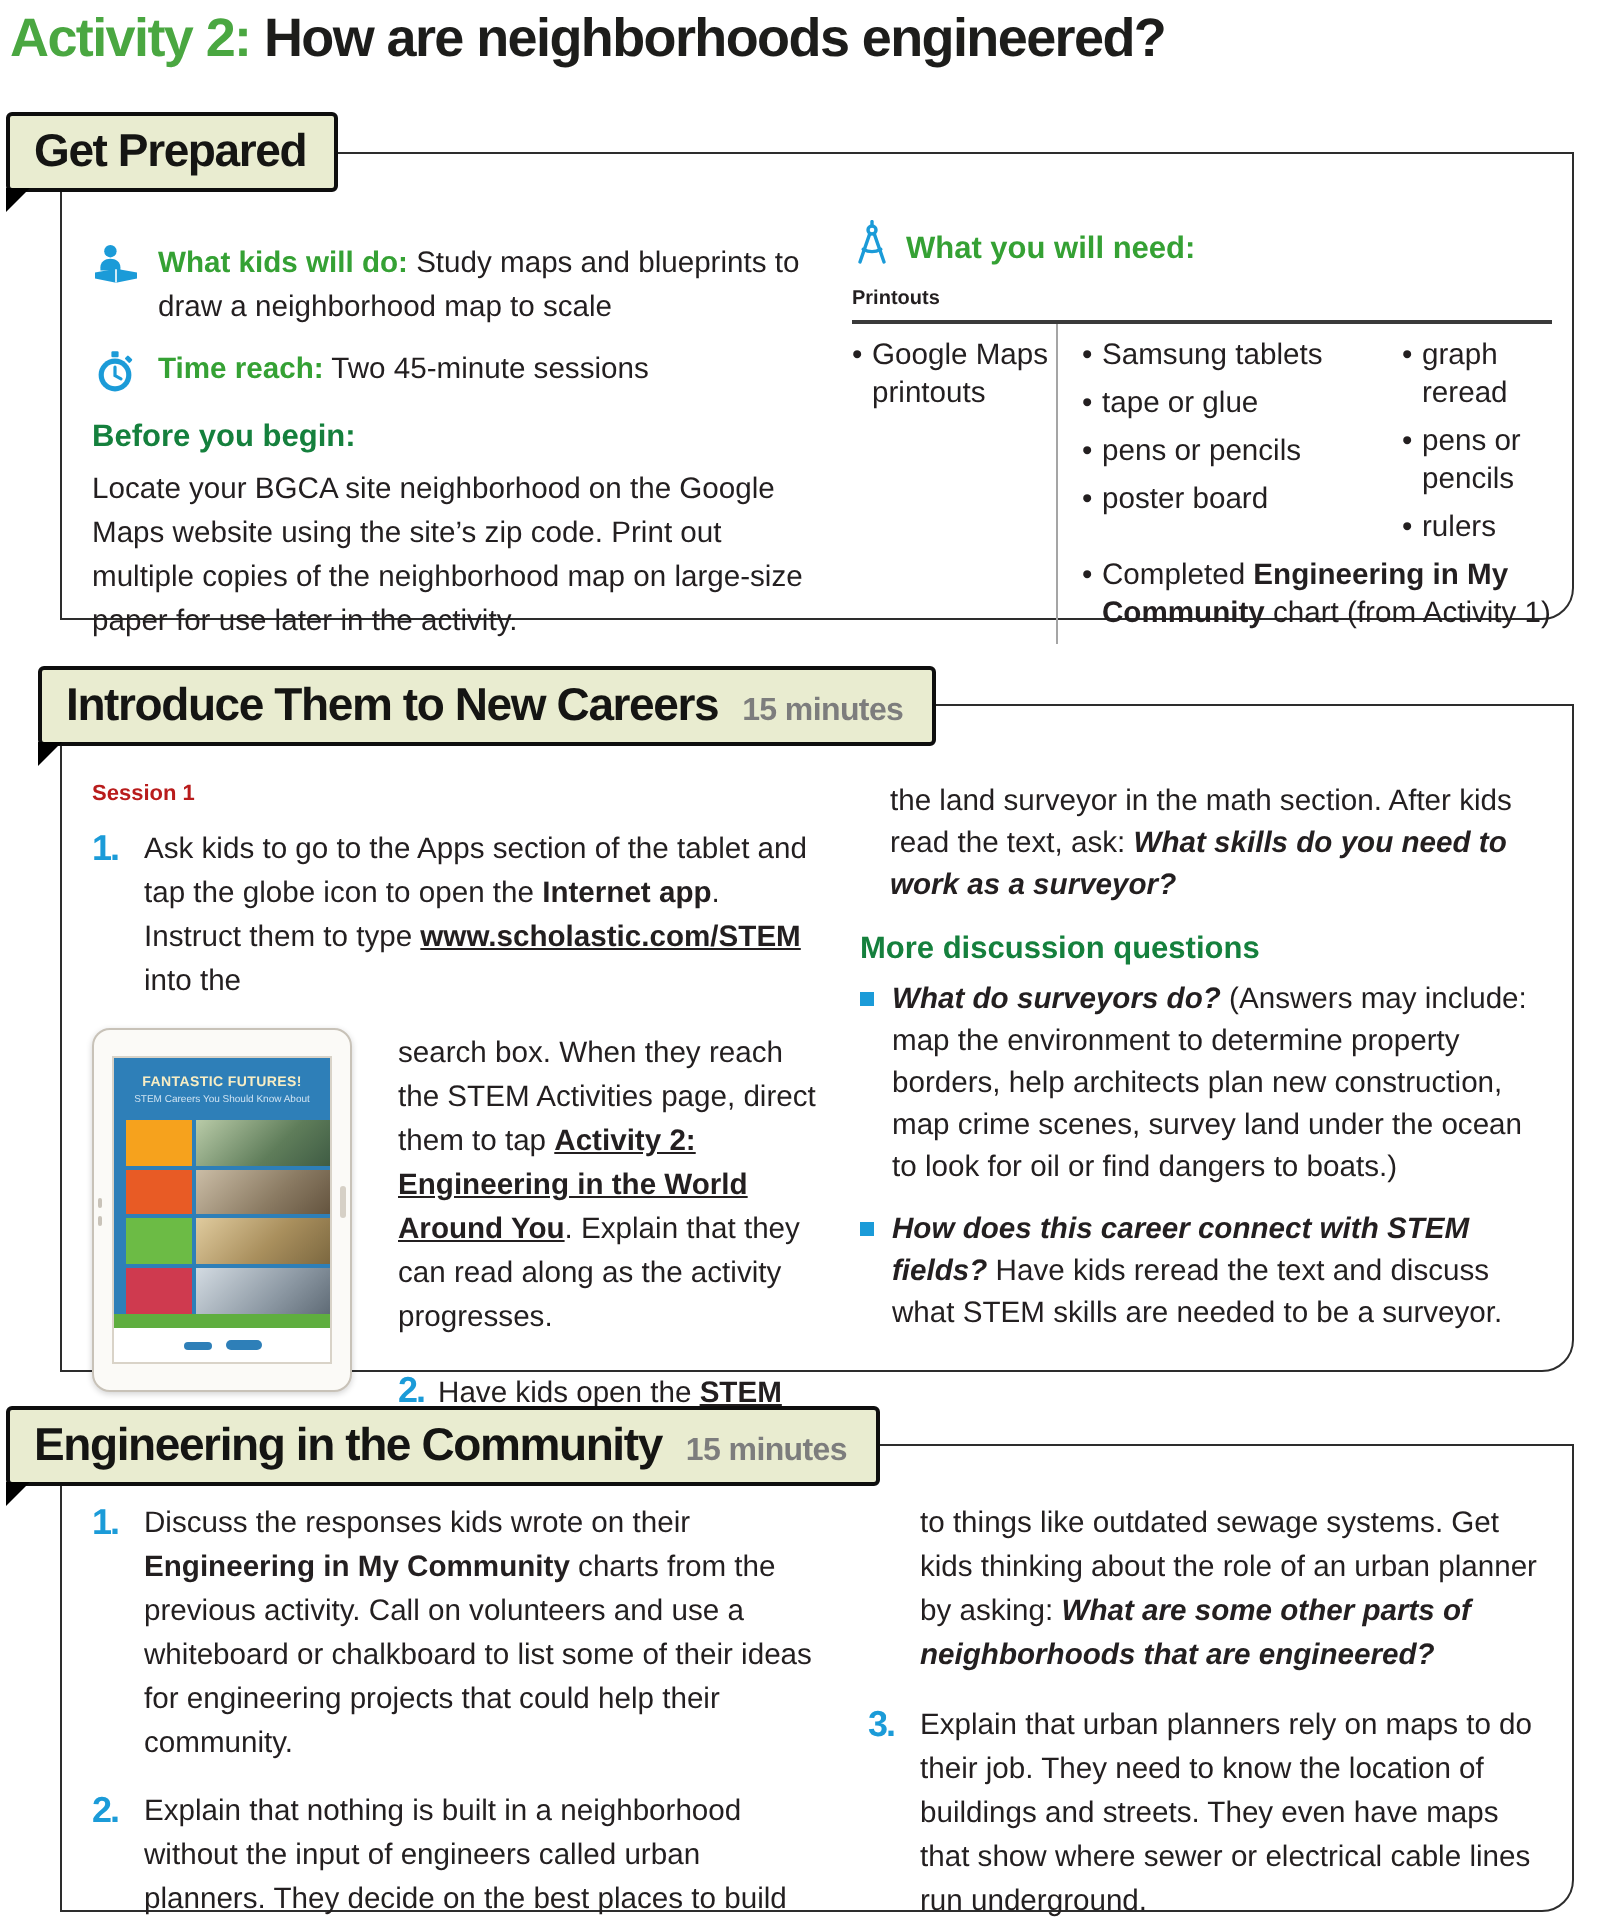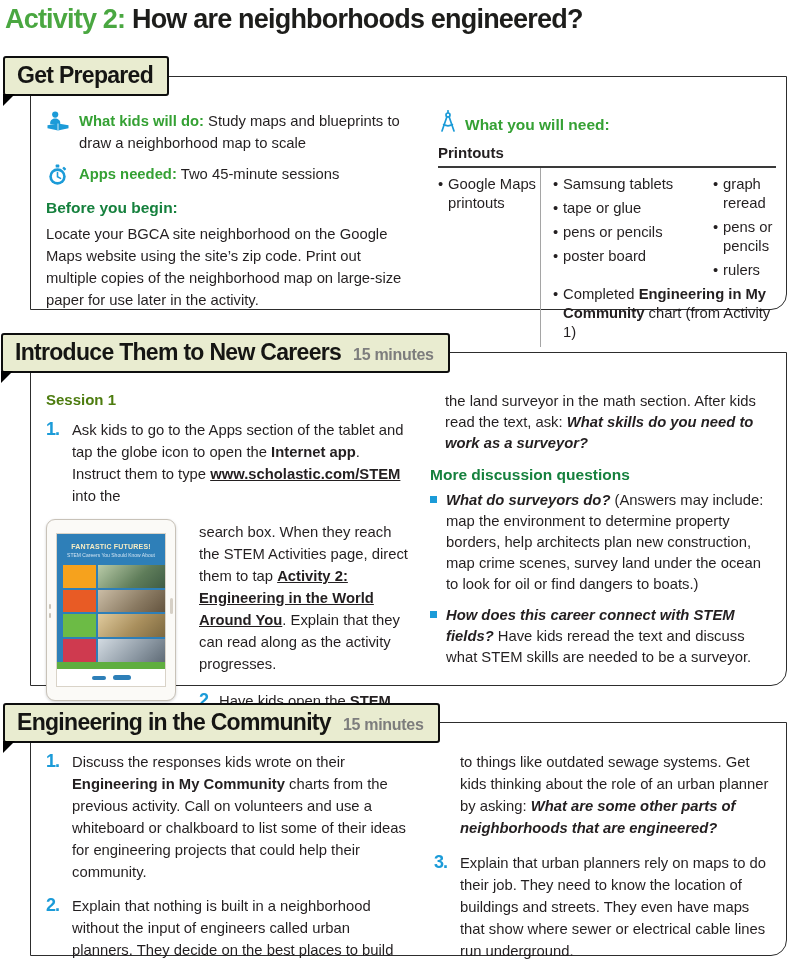--- a/index.html
+++ b/index.html
@@ -17,57 +17,57 @@
   
   .tab{
     position:absolute;z-index:3;background:#e9ecd0;border:2px solid #0e0e0e;border-radius:3px;
     padding:4px 14px 6px 12px;font-size:23px;font-weight:700;letter-spacing:-0.7px;color:#151513;
     white-space:nowrap;line-height:1.15;
   }
   .tab .dur{font-size:16px;font-weight:700;color:#7d7d7d;margin-left:12px;letter-spacing:-0.3px;}
   .fold{position:absolute;left:-2px;bottom:-12px;width:0;height:0;
     border-top:12px solid #000;border-right:12px solid transparent;}
   .tab1{left:3px;top:56px;}
-  .tab2{left:1px;top:333px;}
+  .tab2{left:19px;top:333px;}
   .tab3{left:3px;top:703px;}
   
   .box{
     position:absolute;left:30px;width:757px;background:#fff;z-index:1;
     border:1.6px solid #2d2d2d;border-radius:0 0 16px 0;box-sizing:border-box;
   }
   .box1{top:76px;height:234px;}
   .box2{top:352px;height:334px;}
   .box3{top:722px;height:234px;}
   .cols{display:flex;box-sizing:border-box;}
-  .box1 .cols{padding:33px 10px 0 15px;gap:36px;}
+  .box1 .cols{padding:33px 10px 0 15px;gap:24px;align-items:flex-end;}
   .box2 .cols{padding:38px 10px 0 15px;gap:20px;}
   .box3 .cols{padding:28px 10px 0 15px;gap:20px;}
   .colL{width:356px;flex:none;}
   .box2 .colL{width:364px;}
   .box3 .colL{width:368px;}
   .colR{flex:1;min-width:0;}
   
   p{margin:0;}
   .body-txt{font-size:14.8px;line-height:22px;}
   .b{font-weight:700;}
   .i{}
   .bi{font-weight:700;font-style:italic;}
   .bu{font-weight:700;text-decoration:underline;}
   .glabel{color:#35a134;font-weight:700;}
   .gh{color:#15803d;font-weight:700;font-size:15.5px;margin:12px 0 6px;}
-  .blueh{color:#4d7c0f;font-weight:700;font-size:15px;margin:0 0 11px;}
+  .blueh{color:#b91c1c;font-weight:700;font-size:11px;margin:0 0 11px;}
   
   .icr{display:flex;gap:9px;margin-bottom:9px;align-items:flex-start;}
   .ic{flex:none;width:24px;height:24px;margin-top:0;}
   .ic svg{display:block;width:100%;height:100%;}
   
   .need-head{display:flex;gap:7px;align-items:flex-end;margin-bottom:10px;}
   .need-head .ic{width:20px;height:24px;}
   .tbl-head{display:grid;grid-template-columns:102px 1fr;border-bottom:2px solid #3a3a3a;padding-bottom:5px;}
-  .tbl-head .hc{font-weight:700;font-size:15px;}
+  .tbl-head .hc{font-weight:700;font-size:10px;}
   .tbl-head .h2{border-left:1.6px solid #a5a5a5;padding-left:12px;}
   .tbl-body{display:grid;grid-template-columns:102px 1fr;}
   .cell{padding-top:7px;}
   .cell2{border-left:1.6px solid #a5a5a5;padding-left:12px;}
   .mat-cols{display:flex;gap:8px;}
   .mat-a{width:152px;flex:none;}
   .mat-b{flex:1;}
   ul.blist{list-style:none;margin:0;padding:0;font-size:14.8px;line-height:19px;}
   ul.blist li{position:relative;padding-left:10px;margin-bottom:5px;}
   ul.blist li::before{content:"•";position:absolute;left:0;top:0;}
@@ -136,21 +136,21 @@
             <svg viewBox="0 0 24 24">
                 <g>
                   <circle cx="11.5" cy="13.5" r="8.2" fill="#1b9bd8"></circle>
                   <circle cx="11.5" cy="13.5" r="5.6" fill="#ffffff"></circle>
                   <path d="M11.5 9.6v4.2l3 1.6" stroke="#1b9bd8" stroke-width="1.6" fill="none" stroke-linecap="round"></path>
                   <rect x="9.7" y="1.6" width="3.6" height="3" rx="0.6" fill="#1b9bd8"></rect>
                   <rect x="16.6" y="4.4" width="3.4" height="2.4" rx="0.6" fill="#1b9bd8" transform="rotate(45 18.3 5.6)"></rect>
                 </g>
               </svg>
           </span>
-          <p class="body-txt"><span class="glabel">Apps needed:</span><span> Two 45-minute sessions</span></p>
+          <p class="body-txt"><span class="glabel">Time reach:</span><span> Two 45-minute sessions</span></p>
         </div>
         <p class="gh">Before you begin:</p>
         <p class="body-txt">Locate your BGCA site neighborhood on the Google Maps website using the site’s zip code. Print out multiple copies of the neighborhood map on large-size paper for use later in the activity.</p>
       </div>
 
       <div class="colR">
         <div class="need-head">
           <span class="ic">
             <svg viewBox="0 0 20 24">
                 <g stroke="#1b9bd8" fill="none" stroke-width="1.7" stroke-linecap="round">

